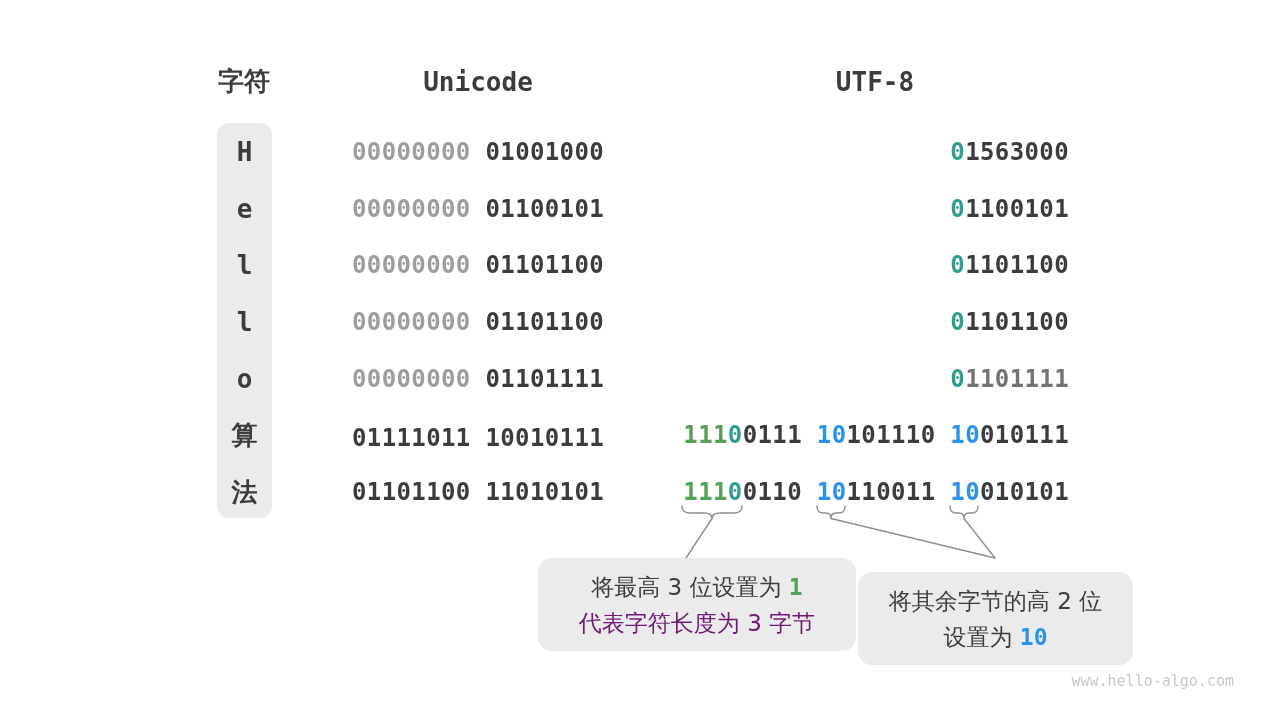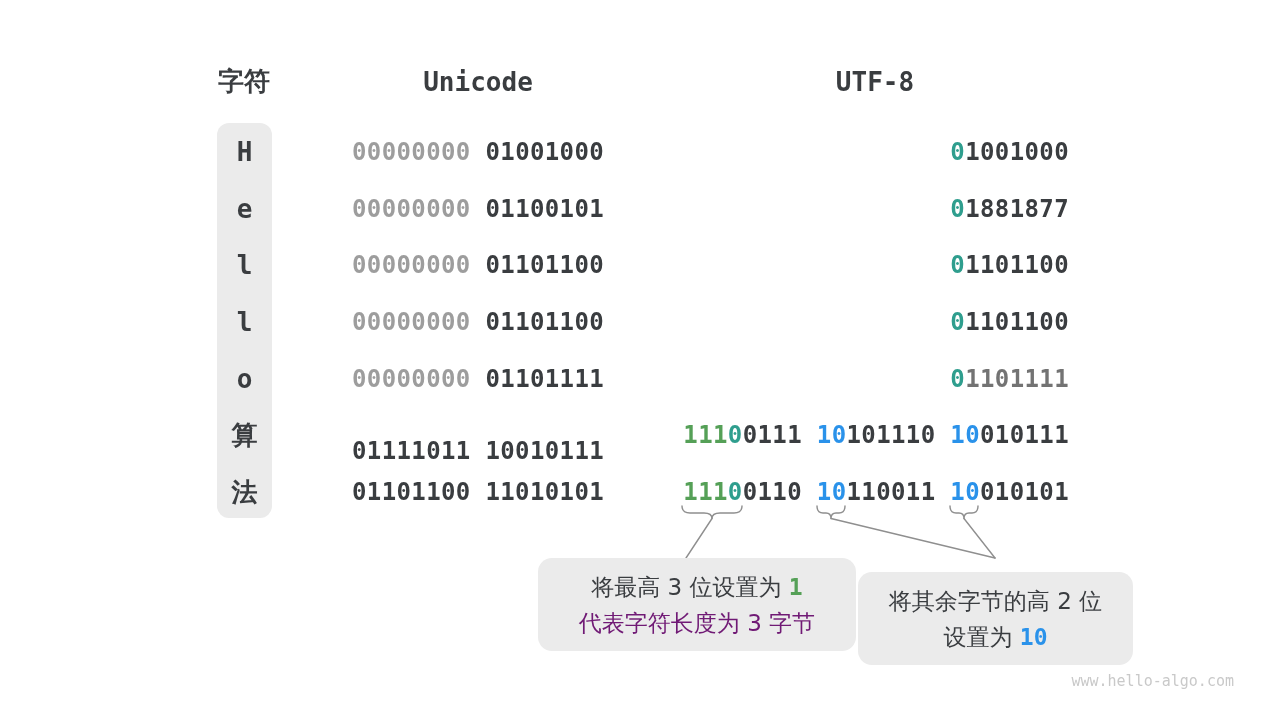--- a/index.html
+++ b/index.html
@@ -68,35 +68,35 @@
 
   <div class="abs center-anchor hdr" style="left:244px; top:81px;">字符</div>
   <div class="abs center-anchor hdr hdr-mono" style="left:478px; top:82px;text-align:right;">Unicode</div>
   <div class="abs center-anchor hdr hdr-mono" style="left:875px; top:82px;">UTF-8</div>
 
   <div id="char-col" class="abs"></div>
 
   <div id="rows-layer">
       <div class="abs v-center char-cell" style="top: 152px;">H</div>
       <div class="abs v-center bin unicode-cell" style="top: 152px;"><span style="color: rgb(157, 157, 157);">00000000 </span><span style="color: rgb(58, 61, 64);">01001000</span></div>
-      <div class="abs v-center bin utf8-cell" style="top: 152px;"><span style="color: rgb(47, 158, 142);">0</span><span style="color: rgb(58, 61, 64);">1001000</span></div>
+      <div class="abs v-center bin utf8-cell" style="top: 152px;"><span style="color: rgb(47, 158, 142);">0</span><span style="color: rgb(58, 61, 64);">1563000</span></div>
       <div class="abs v-center char-cell" style="top: 208.67px;">e</div>
       <div class="abs v-center bin unicode-cell" style="top: 208.67px;"><span style="color: rgb(157, 157, 157);">00000000 </span><span style="color: rgb(58, 61, 64);">01100101</span></div>
-      <div class="abs v-center bin utf8-cell" style="top: 208.67px;"><span style="color: rgb(47, 158, 142);">0</span><span style="color: rgb(58, 61, 64);">1881877</span></div>
+      <div class="abs v-center bin utf8-cell" style="top: 208.67px;"><span style="color: rgb(47, 158, 142);">0</span><span style="color: rgb(58, 61, 64);">1100101</span></div>
       <div class="abs v-center char-cell" style="top: 265.34px;">l</div>
       <div class="abs v-center bin unicode-cell" style="top: 265.34px;"><span style="color: rgb(157, 157, 157);">00000000 </span><span style="color: rgb(58, 61, 64);">01101100</span></div>
       <div class="abs v-center bin utf8-cell" style="top: 265.34px;"><span style="color: rgb(47, 158, 142);">0</span><span style="color: rgb(58, 61, 64);">1101100</span></div>
       <div class="abs v-center char-cell" style="top: 322.01px;">l</div>
       <div class="abs v-center bin unicode-cell" style="top: 322.01px;"><span style="color: rgb(157, 157, 157);">00000000 </span><span style="color: rgb(58, 61, 64);">01101100</span></div>
       <div class="abs v-center bin utf8-cell" style="top: 322.01px;"><span style="color: rgb(47, 158, 142);">0</span><span style="color: rgb(58, 61, 64);">1101100</span></div>
       <div class="abs v-center char-cell" style="top: 378.68px;">o</div>
       <div class="abs v-center bin unicode-cell" style="top: 378.68px;"><span style="color: rgb(157, 157, 157);">00000000 </span><span style="color: rgb(58, 61, 64);">01101111</span></div>
       <div class="abs v-center bin utf8-cell" style="top: 378.68px;"><span style="color: rgb(47, 158, 142);">0</span><span style="color: #737373;">1101111</span></div>
       <div class="abs v-center char-cell" style="top: 435.35px;">算</div>
-      <div class="abs v-center bin unicode-cell" style="top: 451px;"><span style="color: rgb(58, 61, 64);">01111011 10010111</span></div>
+      <div class="abs v-center bin unicode-cell" style="top: 438px;"><span style="color: rgb(58, 61, 64);">01111011 10010111</span></div>
       <div class="abs v-center bin utf8-cell" style="top: 435.35px;"><span style="color: rgb(85, 160, 87);">111</span><span style="color: rgb(47, 158, 142);">0</span><span style="color: rgb(58, 61, 64);">0111 </span><span style="color: rgb(42, 146, 234);">10</span><span style="color: rgb(58, 61, 64);">101110 </span><span style="color: rgb(42, 146, 234);">10</span><span style="color: rgb(58, 61, 64);">010111</span></div>
       <div class="abs v-center char-cell" style="top: 492.02px;">法</div>
       <div class="abs v-center bin unicode-cell" style="top: 492.02px;"><span style="color: rgb(58, 61, 64);">01101100 11010101</span></div>
       <div class="abs v-center bin utf8-cell" style="top: 492.02px;"><span style="color: rgb(85, 160, 87);">111</span><span style="color: rgb(47, 158, 142);">0</span><span style="color: rgb(58, 61, 64);">0110 </span><span style="color: rgb(42, 146, 234);">10</span><span style="color: rgb(58, 61, 64);">110011 </span><span style="color: rgb(42, 146, 234);">10</span><span style="color: rgb(58, 61, 64);">010101</span></div>
     </div>
 
   <svg id="annot-svg" class="abs" width="1280" height="720" viewBox="0 0 1280 720">
     <g stroke="#8f8f8f" stroke-width="1.4" fill="none" stroke-linecap="round" stroke-linejoin="round">
       <path d="M682,506 Q682,513 690,513 L704,513 Q712,513 712,518.5 Q712,513 720,513 L734,513 Q742,513 742,506"></path>
       <path d="M817,506 Q817,513 823,513 L826,513 Q831,513 831,518.5 Q831,513 836,513 L839,513 Q845,513 845,506"></path>

